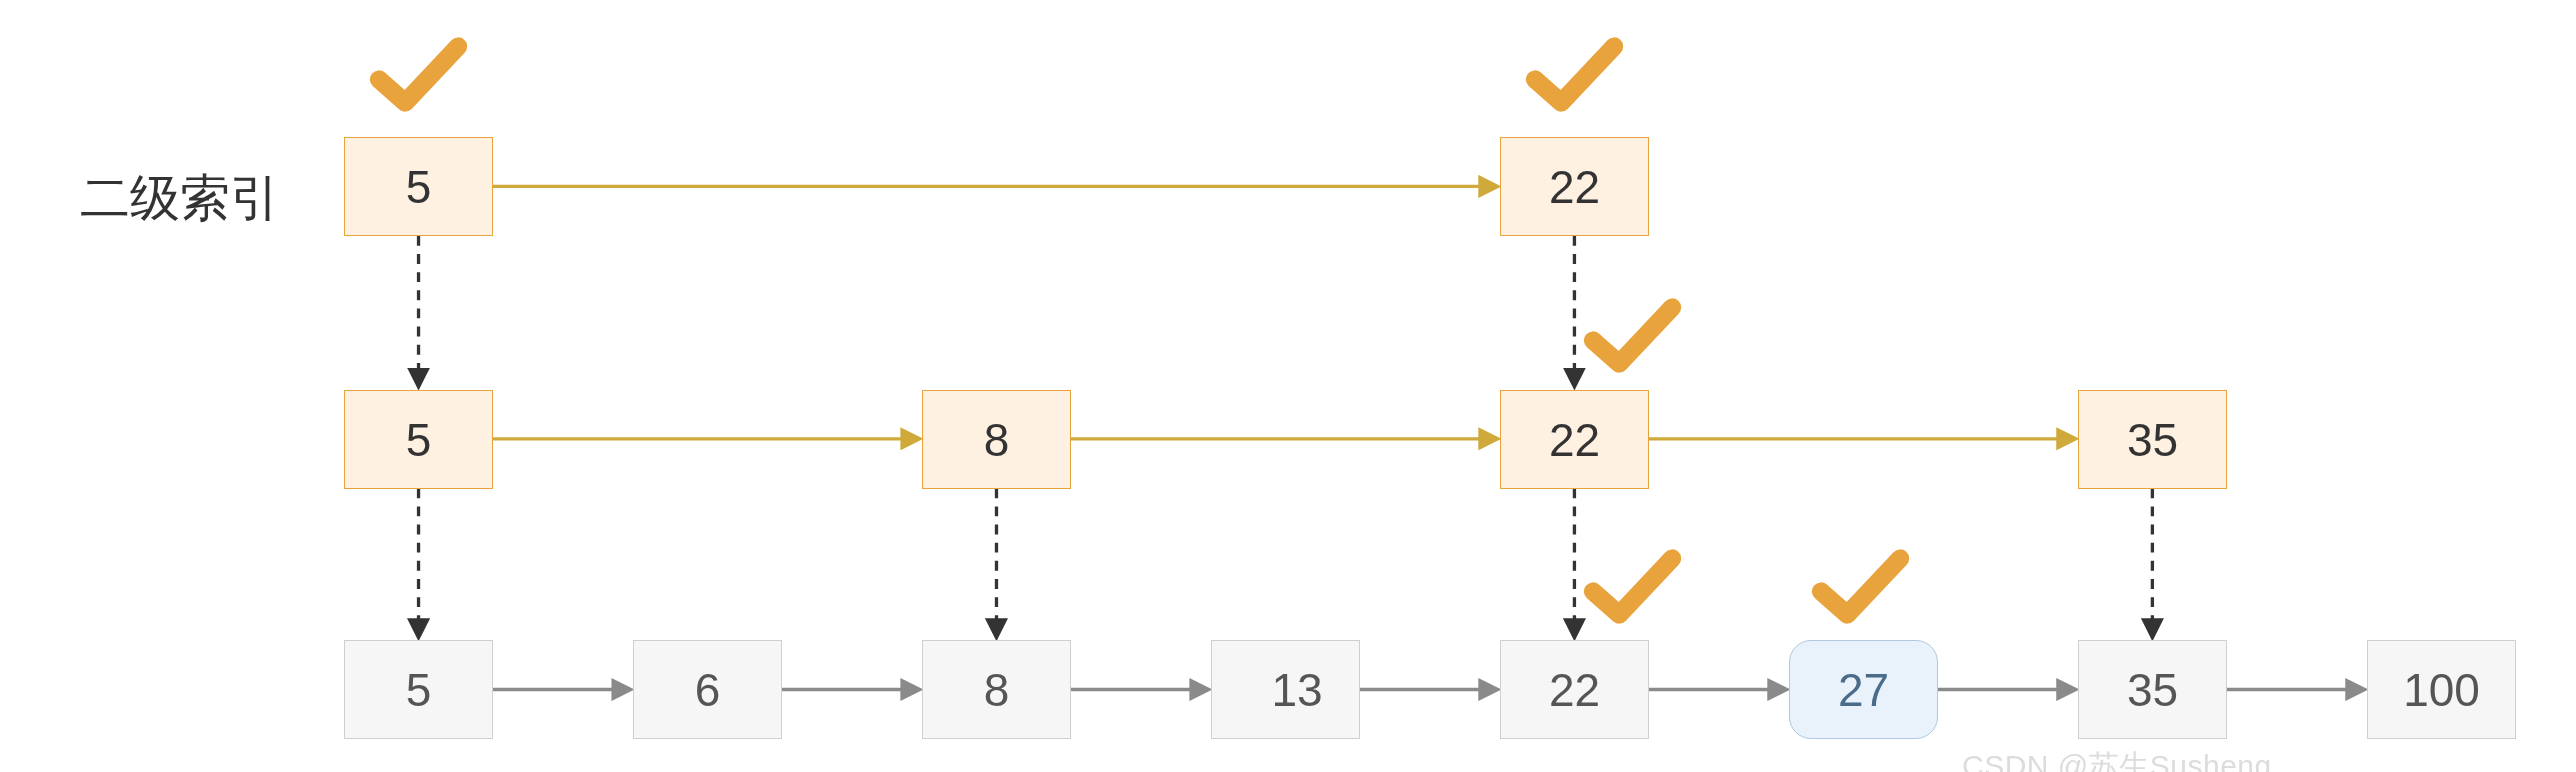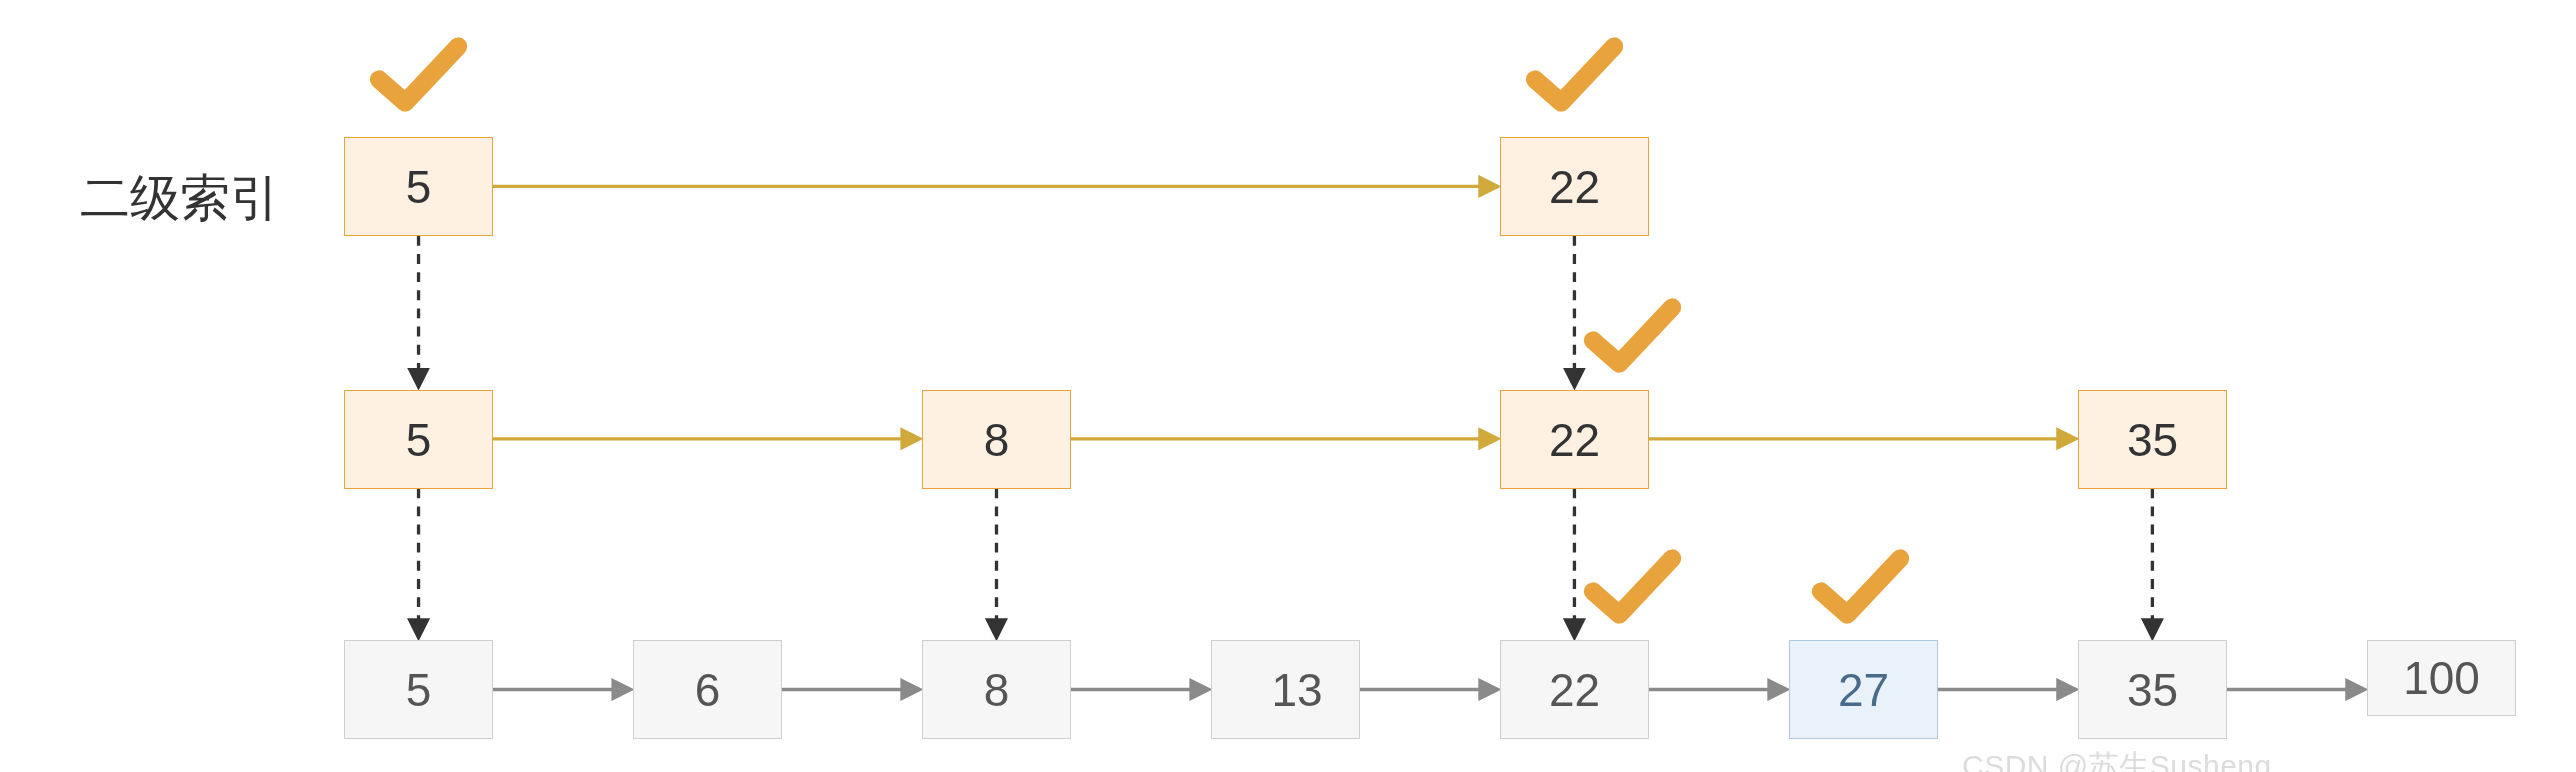--- a/index.html
+++ b/index.html
@@ -31,20 +31,21 @@
     color: #333;
   }
   .node.orange {
     background: #fef1e1;
     border-color: #e8a33d;
   }
   .node.blue {
     background: #e9f2fb;
     border-color: #b0c8e0;
     color: #4a6b8a;
+    border-radius: 22px;
   }
   .node.gray {
     background: #f6f6f6;
     border-color: #cfcfcf;
     color: #555;
   }
   .label {
     position: absolute;
     font-size: 27px;
     color: #333;
@@ -108,21 +109,21 @@
       <div class="node orange" style="left: 875px; top: 390px; width: 149px; height: 99px; font-size: 46px;">8</div>
       <div class="node orange" style="left: 1453px; top: 390px; width: 149px; height: 99px; font-size: 46px;">22</div>
       <div class="node orange" style="left: 2031px; top: 390px; width: 149px; height: 99px; font-size: 46px;">35</div>
       <div class="node gray" style="left: 297px; top: 640px; width: 149px; height: 99px; font-size: 46px;">5</div>
       <div class="node gray" style="left: 586px; top: 640px; width: 149px; height: 99px; font-size: 46px;">6</div>
       <div class="node gray" style="left: 875px; top: 640px; width: 149px; height: 99px; font-size: 46px;">8</div>
       <div class="node gray" style="left: 1164px; top: 640px; width: 149px; height: 99px; font-size: 46px; padding-left: 23px;">13</div>
       <div class="node gray" style="left: 1453px; top: 640px; width: 149px; height: 99px; font-size: 46px;">22</div>
       <div class="node blue" style="left: 1742px; top: 640px; width: 149px; height: 99px; font-size: 46px;">27</div>
       <div class="node gray" style="left: 2031px; top: 640px; width: 149px; height: 99px; font-size: 46px;">35</div>
-      <div class="node gray" style="left: 2320px; top: 640px; width: 149px; height: 76px; font-size: 46px;">100</div>
+      <div class="node gray" style="left: 2320px; top: 640px; width: 149px; height: 99px; font-size: 46px;">100</div>
     </div>
   <div id="checks">
       <div class="check" style="left: 322px; top: 33px; width: 99px; height: 83px;"><svg viewBox="0 0 60 50" width="100%" height="100%">
           <path d="M6 28 L22 42 L54 8" fill="none" stroke="#e8a33d" stroke-width="11" stroke-linecap="round" stroke-linejoin="round"></path>
         </svg></div>
       <div class="check" style="left: 1478px; top: 33px; width: 99px; height: 83px;"><svg viewBox="0 0 60 50" width="100%" height="100%">
           <path d="M6 28 L22 42 L54 8" fill="none" stroke="#e8a33d" stroke-width="11" stroke-linecap="round" stroke-linejoin="round"></path>
         </svg></div>
       <div class="check" style="left: 1536px; top: 294px; width: 99px; height: 83px;"><svg viewBox="0 0 60 50" width="100%" height="100%">
           <path d="M6 28 L22 42 L54 8" fill="none" stroke="#e8a33d" stroke-width="11" stroke-linecap="round" stroke-linejoin="round"></path>

